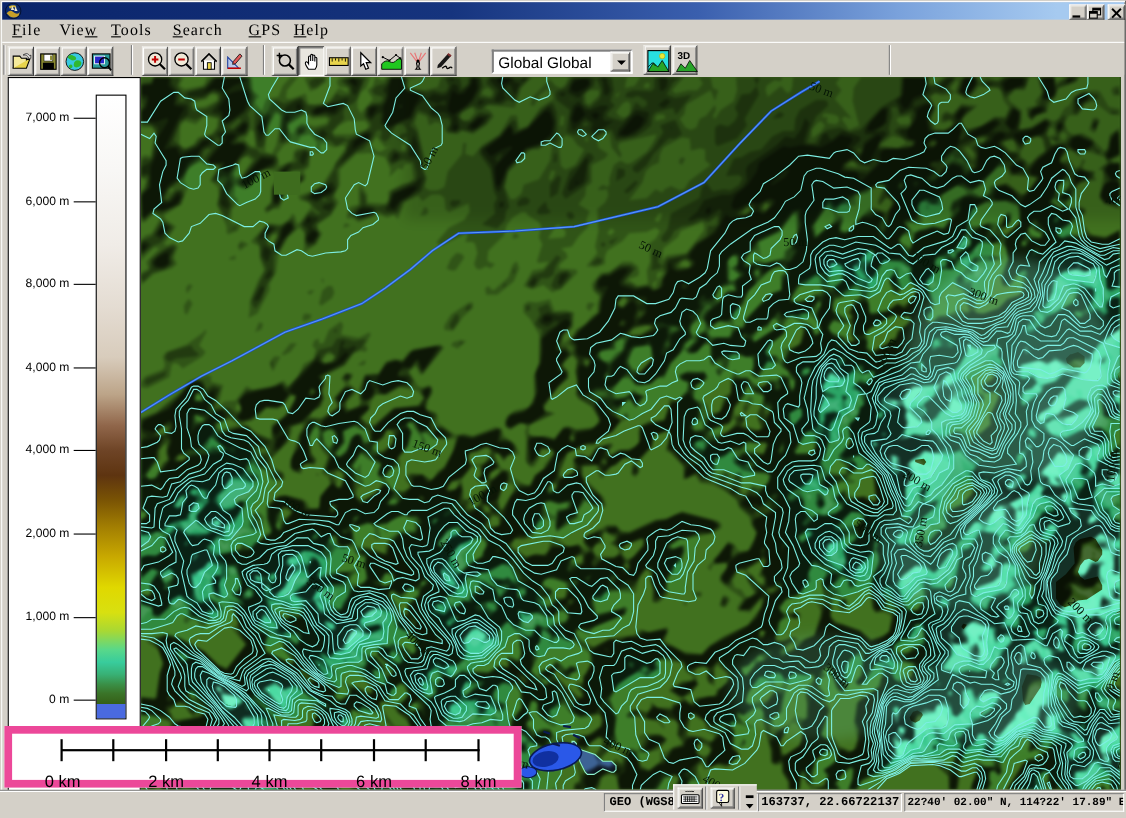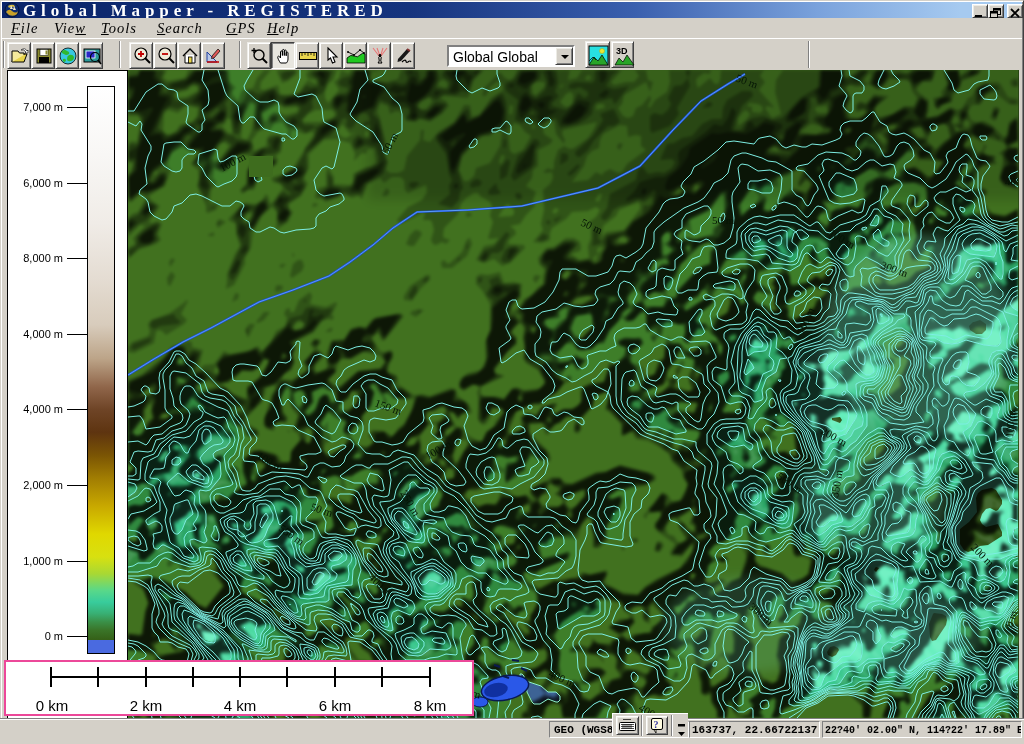--- a/index.html
+++ b/index.html
@@ -11,21 +11,21 @@
 #titlebar { left:2px; top:2px; width:1020px; height:16px;
   background:linear-gradient(to right,#0a246a 0%,#16347e 40%,#3a5fae 62%,#7aa2dc 80%,#a6caf0 94%); }
 #titletext { position:absolute; left:21px; top:-1px; color:#ffffff; font-weight:bold;
   font-size:17px; font-family:"Liberation Serif", serif; letter-spacing:4.9px; white-space:pre; }
 .wbtn { position:absolute; top:2px; width:16px; height:14px; background:#d4d0c8;
   border-top:1px solid #ffffff; border-left:1px solid #ffffff; border-right:1px solid #404040; border-bottom:1px solid #404040;
   box-shadow:inset 1px 1px 0 #ecebe5, inset -1px -1px 0 #808080; }
 
 #menubar { left:2px; top:18px; width:1020px; height:20px; background:#d4d0c8;
   font-family:"Liberation Serif", serif; font-size:14.5px; color:#000; font-weight:normal; }
-.mitem { position:absolute; top:2px; white-space:pre; letter-spacing:1px;font-style:italic; }
+.mitem { position:absolute; top:2px; white-space:pre; letter-spacing:1px; }
 u { text-decoration:underline; }
 
 #toolbar { left:2px; top:38px; width:1020px; height:30px; background:#d4d0c8;
   border-top:1px solid #ffffff; }
 .tbtn { position:absolute; top:3px; width:24px; height:27px; background:#d4d0c8;
   border-top:1px solid #eeede8; border-left:1px solid #eeede8; border-right:1px solid #404040; border-bottom:1px solid #404040;
   box-shadow:inset 1px 1px 0 #ffffff, inset -1px -1px 0 #808080; }
 .tbtn.pressed { background:#e8e6df; border-top:1px solid #404040; border-left:1px solid #404040; border-right:1px solid #ffffff; border-bottom:1px solid #ffffff; box-shadow:inset 1px 1px 0 #808080, inset -1px -1px 0 #e8e6df; }
 .tbtn svg { position:absolute; left:2px; top:3px; }
 .tsep { position:absolute; top:2px; width:2px; height:27px; border-left:1px solid #808080; border-right:1px solid #ffffff; }
@@ -43,21 +43,21 @@
 .ltick { position:absolute; height:1px; background:#000; left:59px; width:20px; }
 .llab { position:absolute; right:64px; font-size:11px; color:#000; white-space:nowrap; }
 #lbar { position:absolute; left:79px; top:15px; width:28px; height:568px; border:1px solid #000;
   background:linear-gradient(to bottom,
    #ffffff 0%, #f8f7f5 12%, #f0ece7 24%, #e4dcd2 34%, #d8ccbc 42%, #bca488 48%,
    #90664a 53%, #6e4426 57%, #5e3410 61%, #7a5404 65%, #a07c02 69%, #c8a800 74%,
    #e0d800 79%, #d8e010 83%, #a8d834 86%, #58d88a 89%, #38cc9c 91%, #38b074 93%,
    #3a9048 94.5%, #3a7428 96%, #345c14 98%, #305010 100%); }
 #lblue { position:absolute; left:80px; top:569px; width:26px; height:13px; background:#4a6ae0; }
 
-#scalebox { left:4px; top:660px; width:470px; height:56px; background:#ffffff; border:2px solid #ec4899; }
+#scalebox { left:4px; top:660px; width:470px; height:56px; background:#ffffff; border:7px solid #ec4899; }
 .stick { position:absolute; top:5px; width:2px; height:20px; background:#000; }
 #sline { position:absolute; left:45px; top:14px; width:380px; height:2px; background:#000; }
 .slab { position:absolute; top:35px; font-size:15px; color:#000; transform:translateX(-50%); white-space:nowrap; }
 
 #minibar { left:612px; top:713px; width:76px; height:23px; background:#d4d0c8;
   border-top:1px solid #ffffff; border-left:1px solid #ffffff; }
 
 #status { left:0px; top:718px; width:1024px; height:26px; background:#d4d0c8; }
 .spanel { position:absolute; top:3px; height:17px; border-top:1px solid #808080; border-left:1px solid #808080; border-right:1px solid #ffffff; border-bottom:1px solid #ffffff; background:#d4d0c8;
   font-family:"Liberation Mono", monospace; font-size:12px; font-weight:bold; color:#000; white-space:pre; overflow:hidden; }
@@ -68,21 +68,20 @@
 <div class="abs" style="left:0;top:0;width:1024px;height:744px;border-top:1px solid #d4d0c8;border-left:1px solid #d4d0c8;border-right:1px solid #404040;border-bottom:1px solid #404040;box-shadow:inset 1px 1px 0 #ffffff, inset -1px -1px 0 #808080;"></div>
 
 <div id="titlebar" class="abs">
   <svg width="16" height="16" style="position:absolute;left:2px;top:0px" viewBox="0 0 16 16">
     <circle cx="8" cy="8" r="7" fill="#0c2a6e" stroke="#000" stroke-width="0.5"></circle>
     <path d="M2 10 Q5 6 8 9 Q12 12 14 9 L13 12 Q10 15 5 13z" fill="#c8a028"></path>
     <path d="M4 4 Q7 2 10 3 L11 5 Q7 4 5 6z" fill="#d8b838"></path>
     <path d="M7 3 L9 7 L6 7z" fill="#f0ead0"></path>
     <path d="M10 4 L12 8 L9 8z" fill="#f0ead0"></path>
   </svg>
-  <div id="titletext">Global Mapper - REGISTERED</div>
   <div class="wbtn" style="left:970px;"><svg width="14" height="12" viewBox="0 0 14 12">
         <rect x="2" y="8" width="7" height="2" fill="#000"></rect>
       </svg></div>
   <div class="wbtn" style="left:986px;"><svg width="14" height="12" viewBox="0 0 14 12">
         <rect x="4.5" y="1.5" width="7" height="6" fill="none" stroke="#000" stroke-width="1"></rect>
         <rect x="4.5" y="1.5" width="7" height="2" fill="#000"></rect>
         <rect x="1.5" y="4.5" width="7" height="6" fill="#d4d0c8" stroke="#000" stroke-width="1"></rect>
         <rect x="1.5" y="4.5" width="7" height="2" fill="#000"></rect>
       </svg></div>
   <div class="wbtn" style="left:1005px;"><svg width="14" height="12" viewBox="0 0 14 12">

